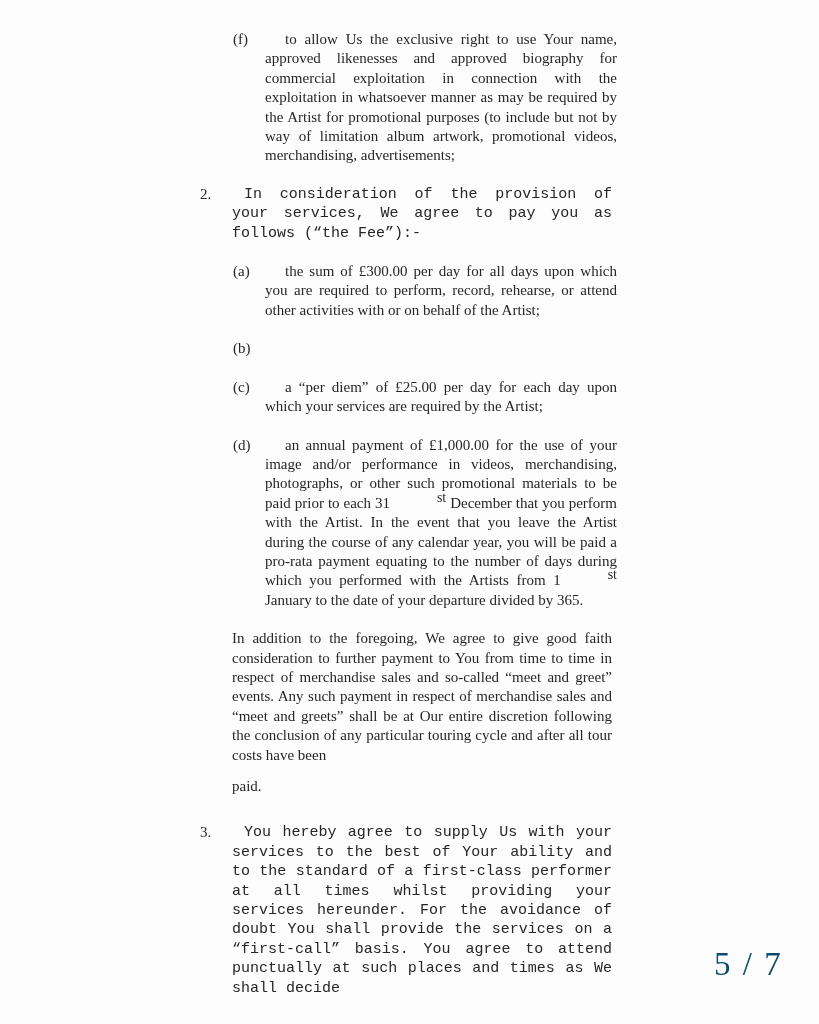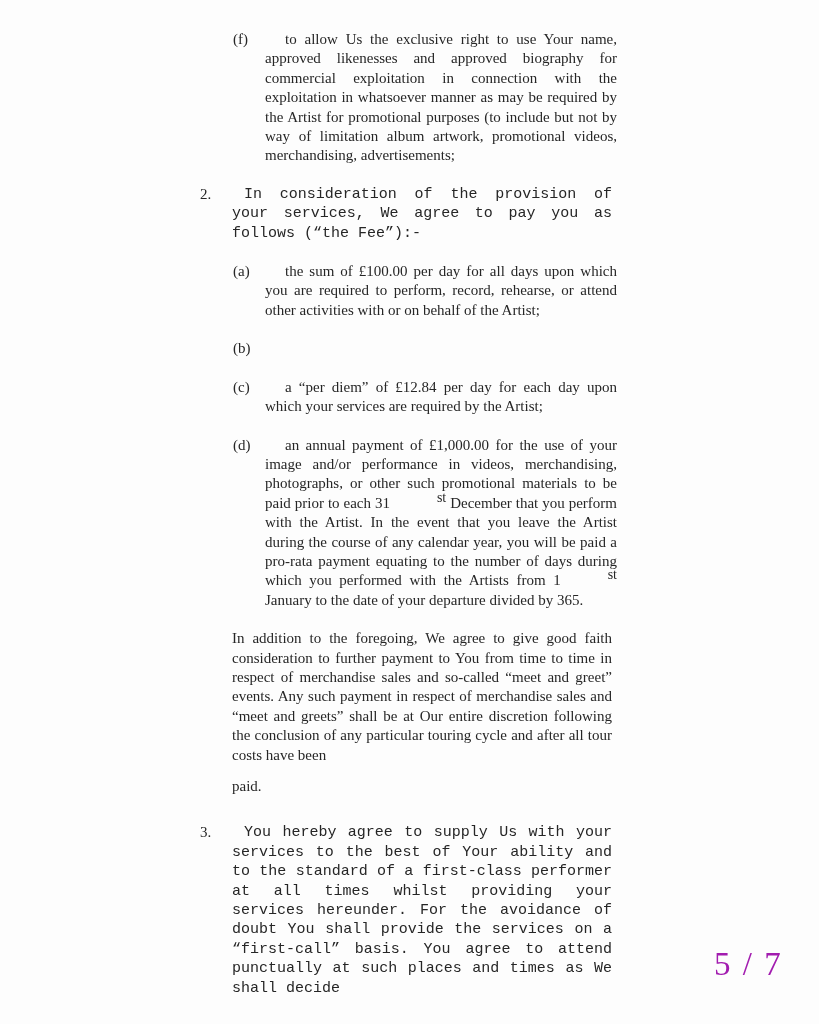--- a/index.html
+++ b/index.html
@@ -69,21 +69,21 @@
     line-height: 0;
     vertical-align: super;
     margin-left: 47px;
   }
   .page-indicator {
     position: absolute;
     left: 714px;
     top: 946px;
     font-size: 33px;
     line-height: 36px;
-    color: #a21caf;
+    color: #0c4a6e;
     letter-spacing: 2px;
     text-align: left;
   }
 </style>
 </head>
 <body>
 
 <div class="page">
   <div class="content">
 
@@ -92,30 +92,30 @@
       <div class="sub-body">to allow Us the exclusive right to use Your name, approved likenesses and approved biography for commercial exploitation in connection with the exploitation in whatsoever manner as may be required by the Artist for promotional purposes (to include but not by way of limitation album artwork, promotional videos, merchandising, advertisements;</div>
     </div>
 
     <div class="clause">
       <span class="clause-num">2.</span>
       <div class="clause-body">In consideration of the provision of your services, We agree to pay you as follows (“the Fee”):-</div>
     </div>
 
     <div class="subclause">
       <span class="sub-label">(a)</span>
-      <div class="sub-body">the sum of £100.00 per day for all days upon which you are required to perform, record, rehearse, or attend other activities with or on behalf of the Artist;</div>
+      <div class="sub-body">the sum of £300.00 per day for all days upon which you are required to perform, record, rehearse, or attend other activities with or on behalf of the Artist;</div>
     </div>
 
     <div class="subclause">
       <span class="sub-label">(b)</span>
     </div>
 
     <div class="subclause">
       <span class="sub-label">(c)</span>
-      <div class="sub-body">a “per diem” of £12.84 per day for each day upon which your services are required by the Artist;</div>
+      <div class="sub-body">a “per diem” of £25.00 per day for each day upon which your services are required by the Artist;</div>
     </div>
 
     <div class="subclause">
       <span class="sub-label">(d)</span>
       <div class="sub-body"><span>an annual payment of £1,000.00 for the use of your image and/or performance in videos, merchandising, photographs, or other such promotional materials to be paid prior to each 31</span><sup>st</sup><span> December that you perform with the Artist.  In the event that you leave the Artist during the course of any calendar year, you will be paid a pro-rata payment equating to the number of days during which you performed with the Artists from 1</span><sup>st</sup><span> January to the date of your departure divided by 365.</span></div>
     </div>
 
     <div class="paragraph gap-before">In addition to the foregoing, We agree to give good faith consideration to further payment to You from time to time in respect of merchandise sales and so-called “meet and greet” events.  Any such payment in respect of merchandise sales and “meet and greets” shall be at Our entire discretion following the conclusion of any particular touring cycle and after all tour costs have been</div>
     <div class="paragraph paid-line">paid.</div>
 

